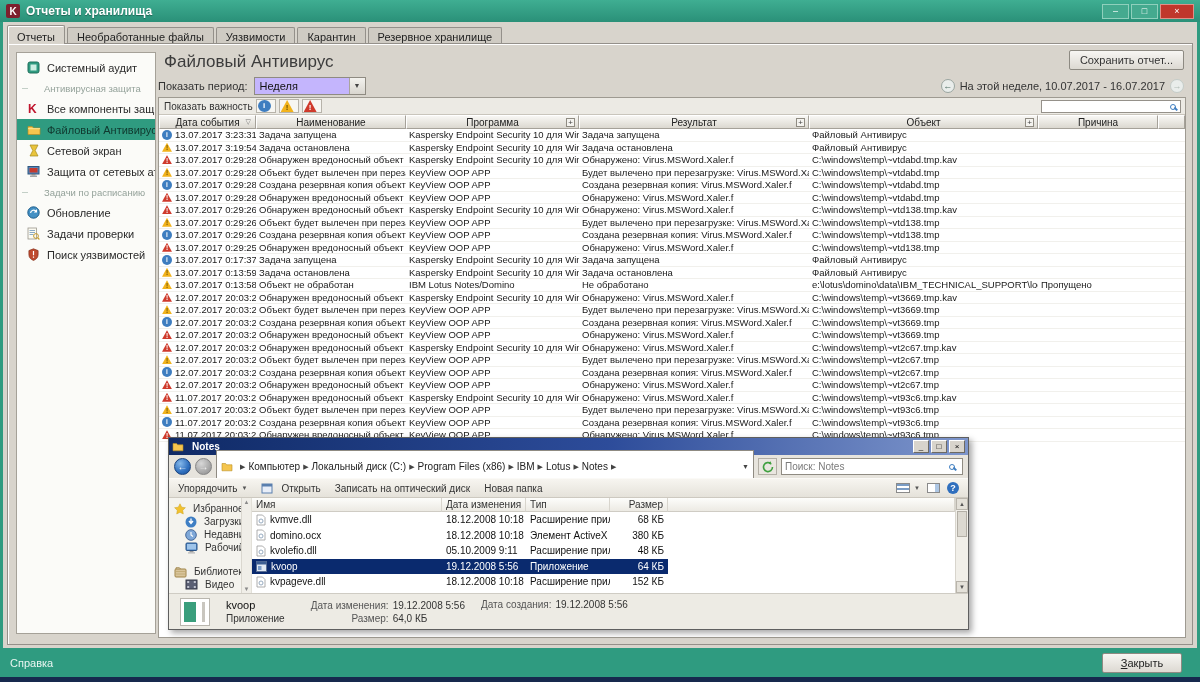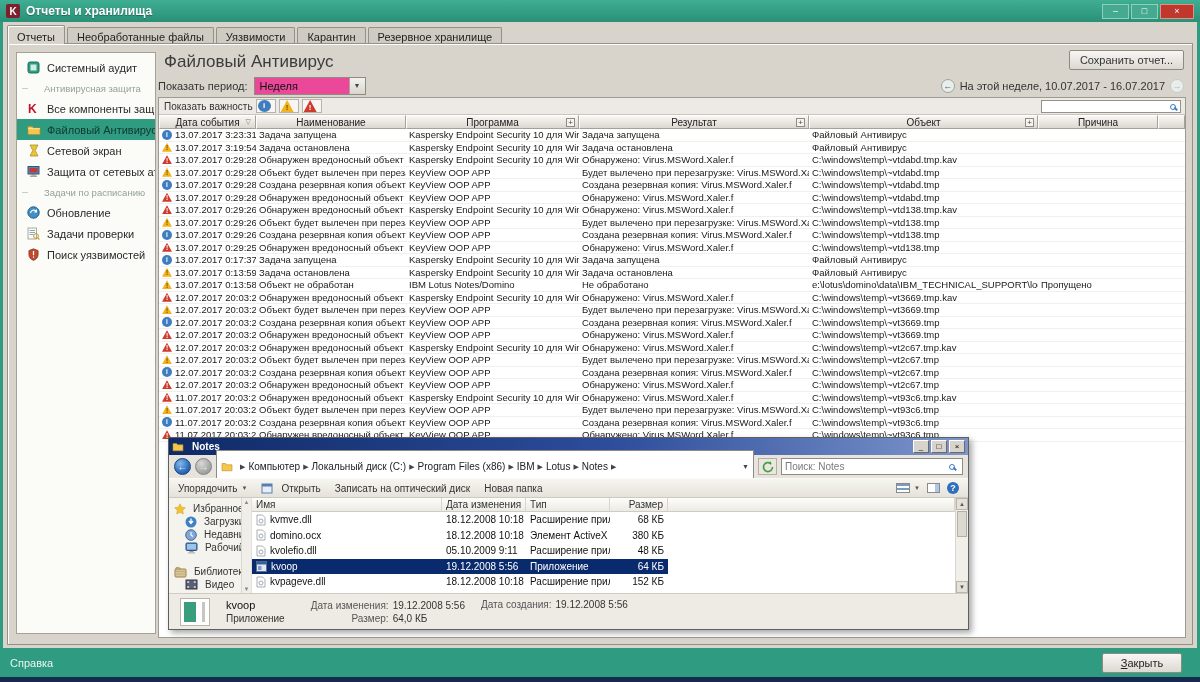--- a/index.html
+++ b/index.html
@@ -41,21 +41,21 @@
   .side-group .line { flex:1; height:1px; background:#c3cfc7; min-width:6px; }
 
   
   .main { position:absolute; left:150px; right:6px; top:6px; bottom:6px; }
   .report-title { position:absolute; left:6px; top:2px; font-size:17px; color:#3c3c3c; }
   .save-btn { position:absolute; right:2px; top:0; height:20px; padding:0 10px; font-size:11px;
               color:#333; background:linear-gradient(#f7f6f3,#dcd9d2); border:1px solid #8d8a82;
               border-radius:2px; font-family:inherit; }
   .period-row { position:absolute; left:0; top:27px; display:flex; align-items:center; gap:6px;
                 font-size:11px; color:#333; }
-  .select { width:112px; height:18px; background:#ec4899; border:1px solid #8f8b82; display:flex;
+  .select { width:112px; height:18px; background:#c4b5fd; border:1px solid #8f8b82; display:flex;
             align-items:center; padding-left:5px; font-size:11px; color:#111; }
   .select .dd { margin-left:auto; width:16px; height:16px; background:linear-gradient(#f3f2ee,#d9d6cf);
                 border-left:1px solid #a9a59c; text-align:center; font-size:7px; line-height:16px; color:#444; }
   .week-nav { position:absolute; right:2px; top:29px; display:flex; align-items:center; gap:5px;
               font-size:11px; color:#333; }
   .wk-circ { width:14px; height:14px; border-radius:50%; border:1px solid #9aa5a0;
              background:#e9edeb; color:#4d6e63; font-size:9px; line-height:12px; text-align:center; }
   .wk-circ.dis { color:#b0bcb6; border-color:#c4ccc8; }
 
   .report-panel { position:absolute; left:0; right:0; top:47px; bottom:0; background:#fff;

